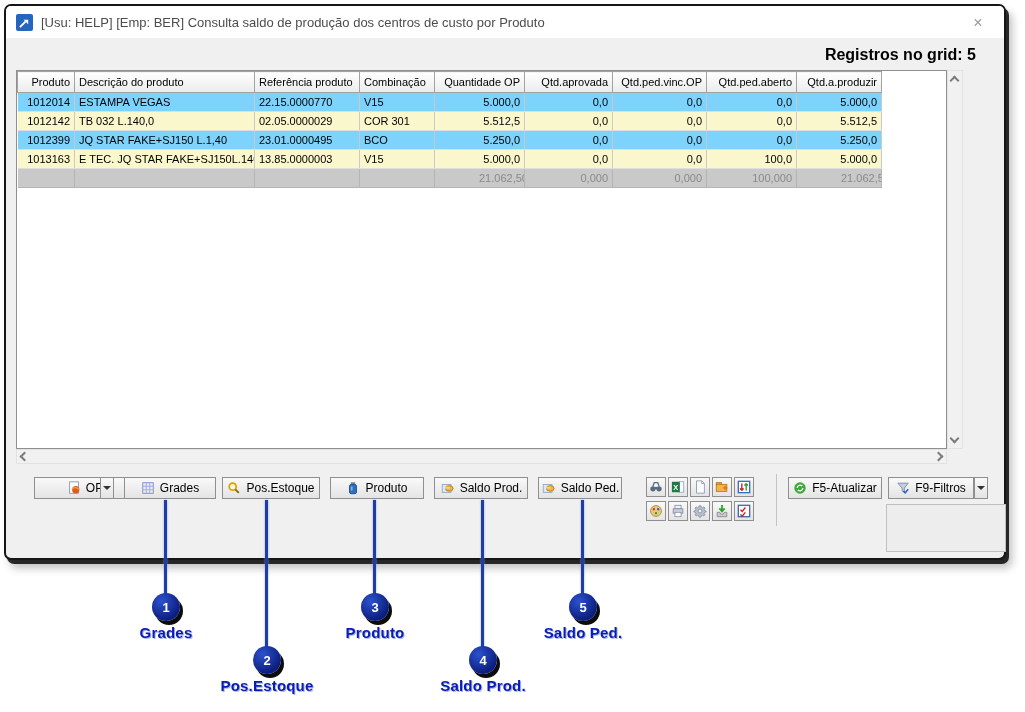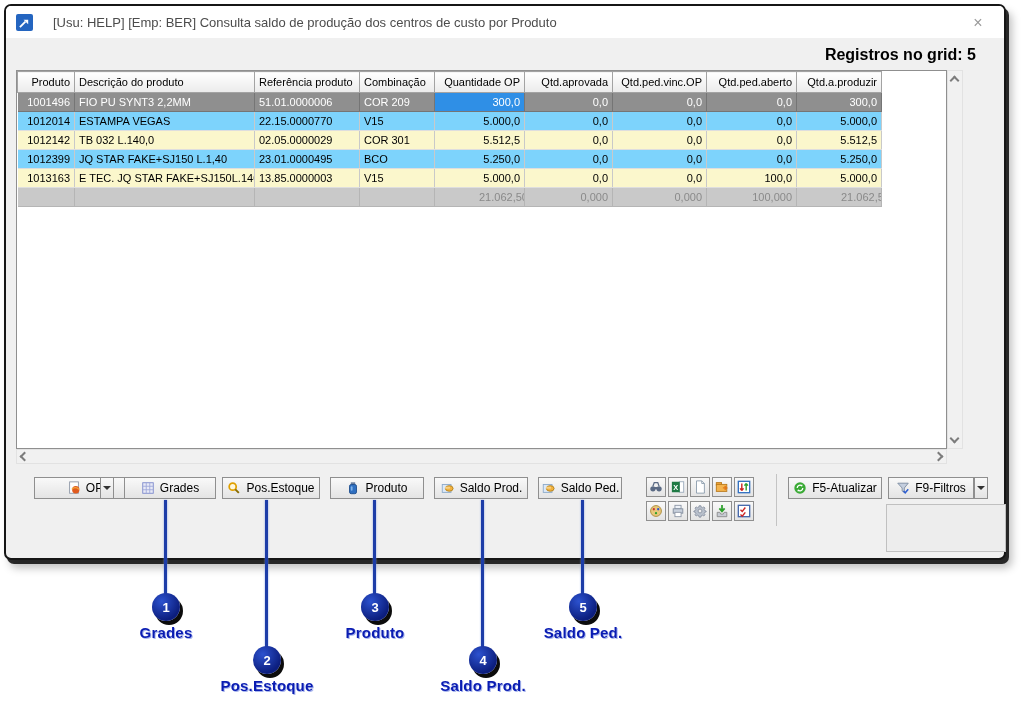--- a/index.html
+++ b/index.html
@@ -3,21 +3,21 @@
 <meta charset="utf-8">
 <style>
   * { margin:0; padding:0; box-sizing:border-box; }
   html,body { width:1025px; height:712px; background:#fff; font-family:"Liberation Sans",sans-serif; overflow:hidden; }
 
   
   .window { position:absolute; left:4px; top:4px; width:1002px; height:556px;
     background:#f0f0f0; border:2px solid #161616; border-radius:7px;
     box-shadow:3px 4px 0 rgba(10,10,10,.85), 6px 8px 8px rgba(0,0,0,.25); z-index:1; }
   .titlebar { position:absolute; left:0; top:0; width:100%; height:32px; background:#fff;
-    border-radius:5px 5px 0 0; display:flex; align-items:center; padding-left:10px; gap:20px; }
+    border-radius:5px 5px 0 0; display:flex; align-items:center; padding-left:10px; gap:8px; }
   .title-text { font-size:13px; color:#4c4c4c; white-space:nowrap; }
   .app-icon { width:17px; height:17px; background:#2465c0; border-radius:2px; display:flex; align-items:center; justify-content:center; flex:none; }
   .close-btn { position:absolute; right:16px; top:7px; width:20px; height:20px; color:#9b9b9b;
     font-size:16px; line-height:20px; text-align:center; cursor:default; }
   .records { position:absolute; top:40px; right:28px; font-size:16px; font-weight:bold; color:#000; }
 
   
   .grid-wrap { position:absolute; left:10px; top:64px; width:947px; height:394px; }
   .table-area { position:absolute; left:0; top:0; width:931px; height:379px; background:#fff;
     border:1px solid #8f8f8f; overflow:hidden; }
@@ -104,31 +104,20 @@
               <th>Referência produto</th>
               <th>Combinação</th>
               <th class="r">Quantidade OP</th>
               <th class="r">Qtd.aprovada</th>
               <th class="r">Qtd.ped.vinc.OP</th>
               <th class="r">Qtd.ped.aberto</th>
               <th class="r">Qtd.a.produzir</th>
             </tr>
           </thead>
         <tbody id="grid-body">
-            <tr class="sel">
-              <td class="r">1001496</td>
-              <td>FIO PU SYNT3 2,2MM</td>
-              <td>51.01.0000006</td>
-              <td>COR 209</td>
-              <td class="r selcell">300,0</td>
-              <td class="r">0,0</td>
-              <td class="r">0,0</td>
-              <td class="r">0,0</td>
-              <td class="r">300,0</td>
-            </tr>
             <tr class="white">
               <td class="r">1012014</td>
               <td>ESTAMPA VEGAS</td>
               <td>22.15.0000770</td>
               <td>V15</td>
               <td class="r">5.000,0</td>
               <td class="r">0,0</td>
               <td class="r">0,0</td>
               <td class="r">0,0</td>
               <td class="r">5.000,0</td>

